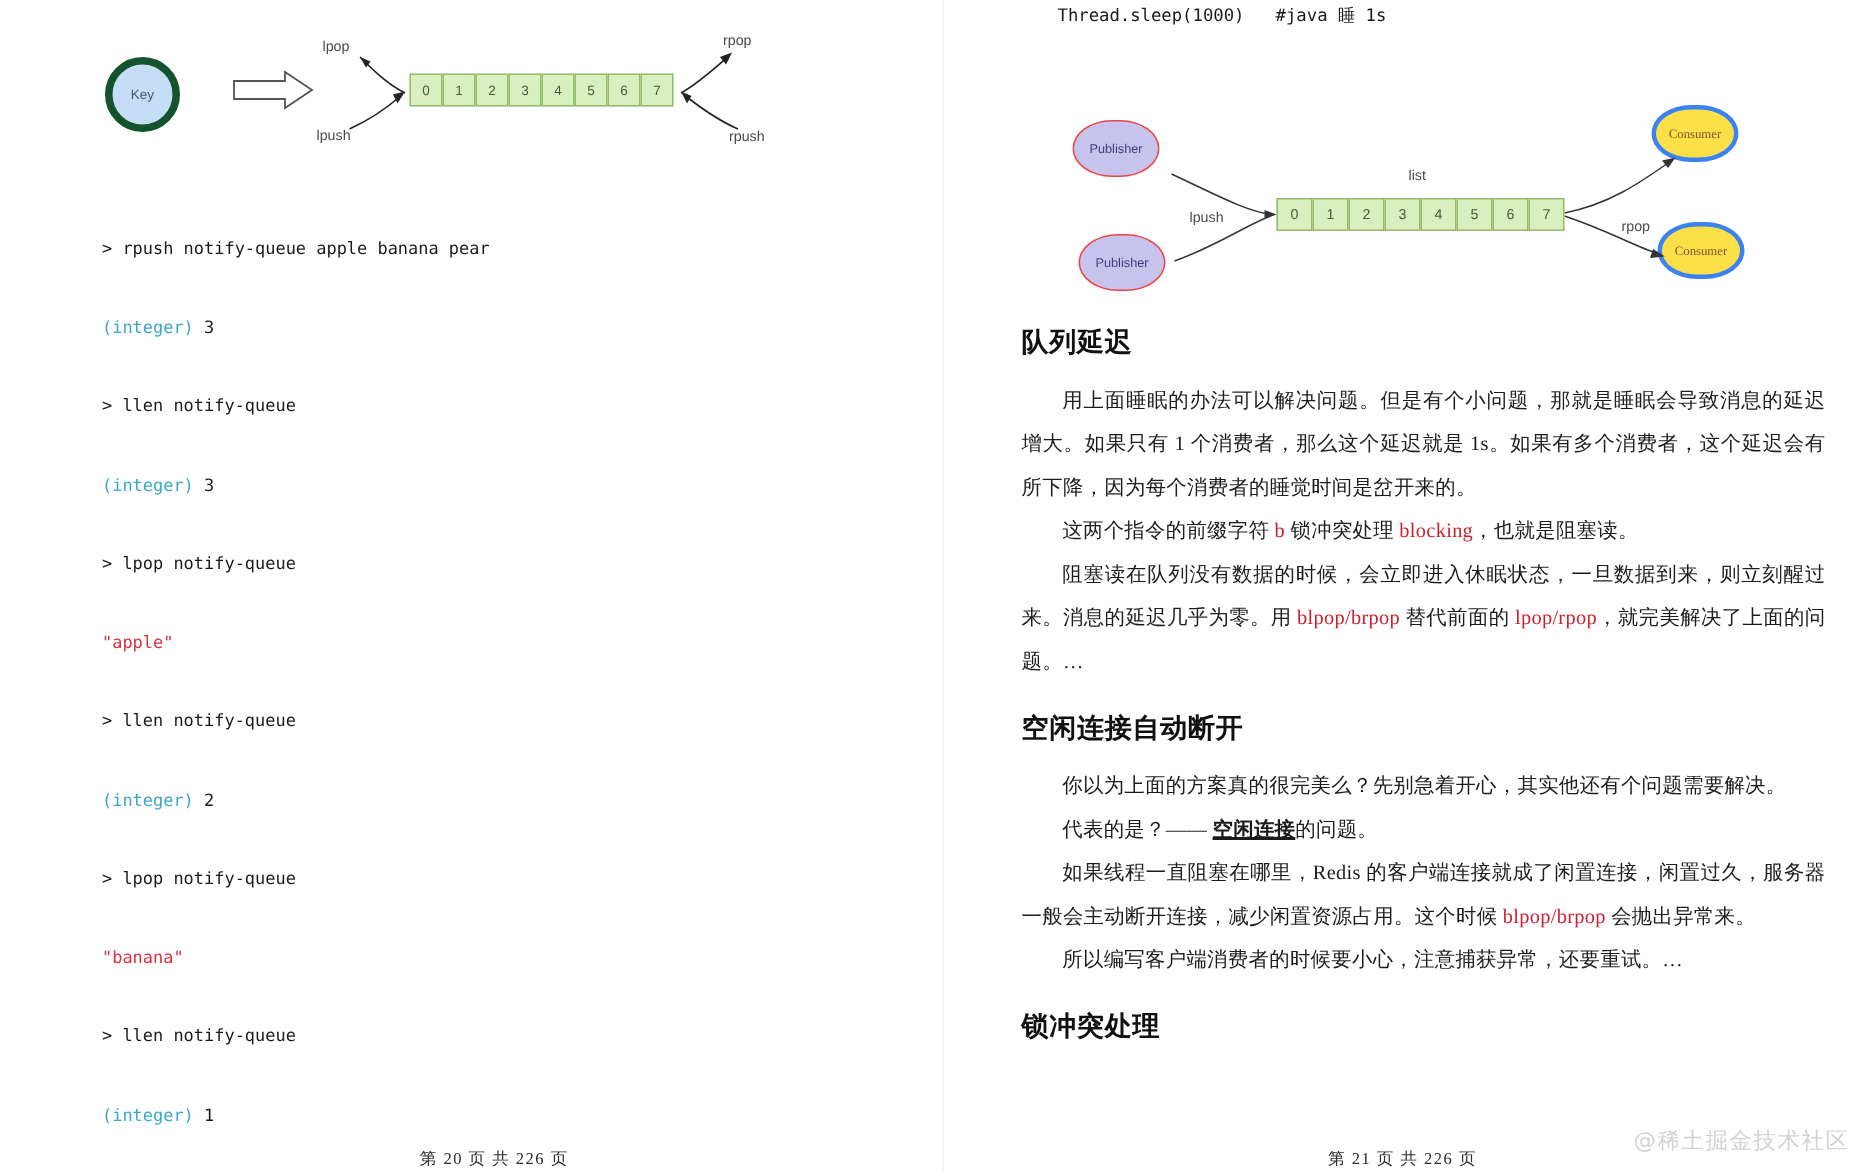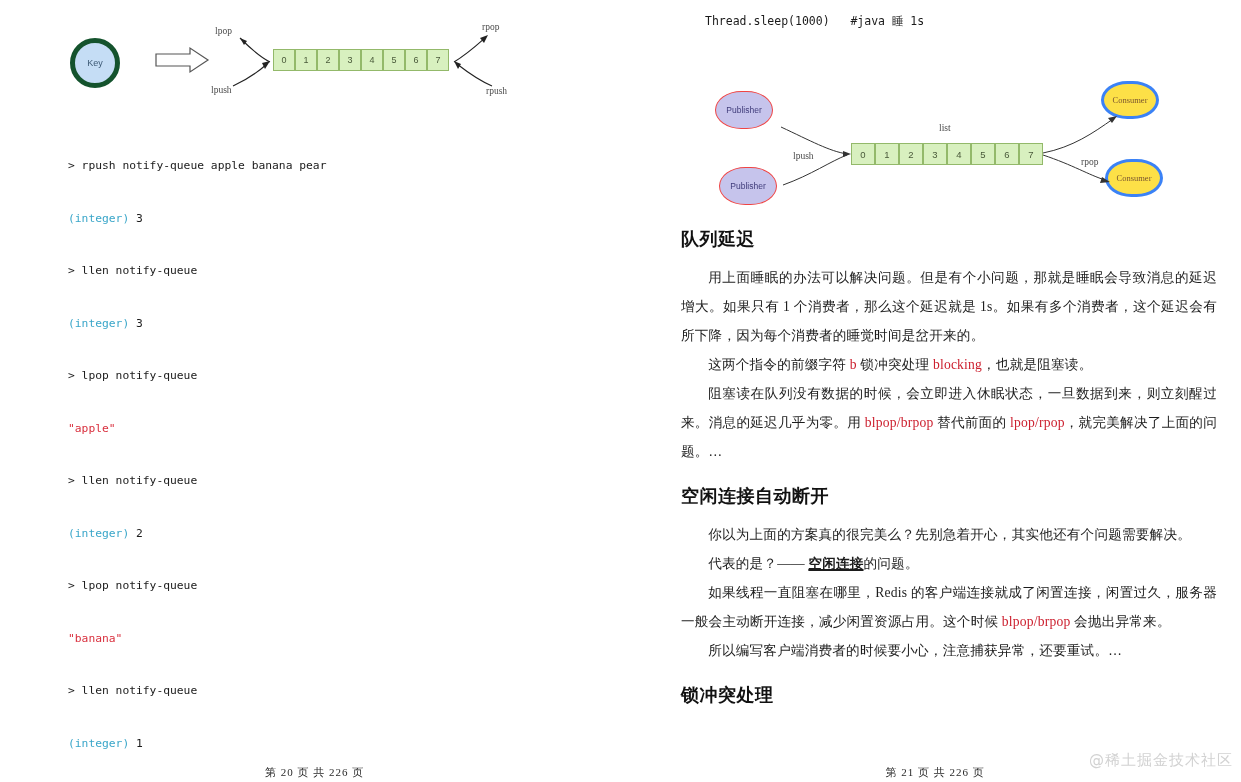--- a/index.html
+++ b/index.html
@@ -36,21 +36,21 @@
   .list-boxes .cell {
     background: #d8f0bf;
     border: 1px solid #93b96a;
     color: #4a5a3a;
     font-family: "Liberation Sans", sans-serif;
     display: flex;
     align-items: center;
     justify-content: center;
   }
   .diag-label {
-    font-family: Liberation Serif, serif;
+    font-family: Liberation Sans, sans-serif;
     color: #4a4a4a;
     font-size: 9.5px;
     position: absolute;
     white-space: nowrap;
   }
 
   
   .diagram-a { position: relative; height: 112px; }
   .key-circle {
     position: absolute; left: 22px; top: 38px;
@@ -202,28 +202,28 @@
       <div>&gt; llen notify-queue</div>
       <div><span class="num">(integer)</span> 1</div>
       
       
       
       
       
       
     </div>
 
-    <div class="footer" style="left:0;">第 20 页 共 226 页</div>
+    <div class="footer" style="left:15px;">第 20 页 共 226 页</div>
   </div>
 
   <div class="divider"></div>
 
   <div class="column col-right">
 
-    <div class="code-inline" style="margin-top:14px; margin-left:24px;">Thread.sleep(1000)   #java 睡 1s</div>
+    <div class="code-inline" style="margin-top:3px; margin-left:24px;">Thread.sleep(1000)   #java 睡 1s</div>
 
     <div class="diagram-b" style="margin-top:14px;">
 
       <div class="cloud cloud-pub" style="left:34px; top:48px;">
         <span>Publisher</span>
       </div>
       <div class="cloud cloud-pub" style="left:38px; top:124px;">
         <span>Publisher</span>
       </div>
 

